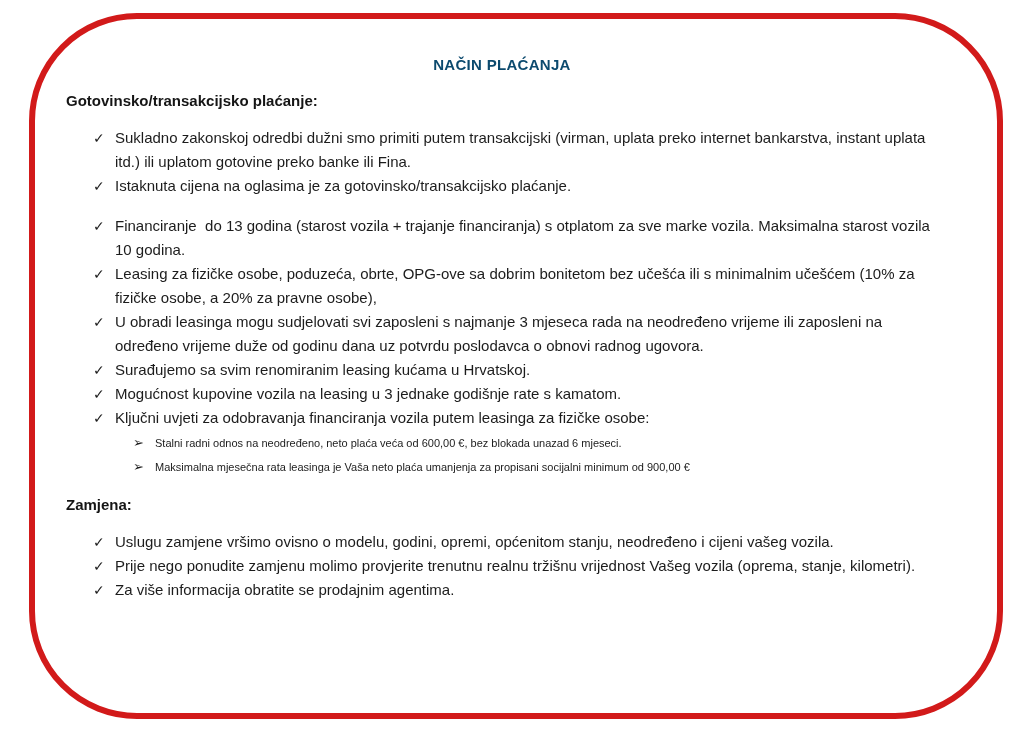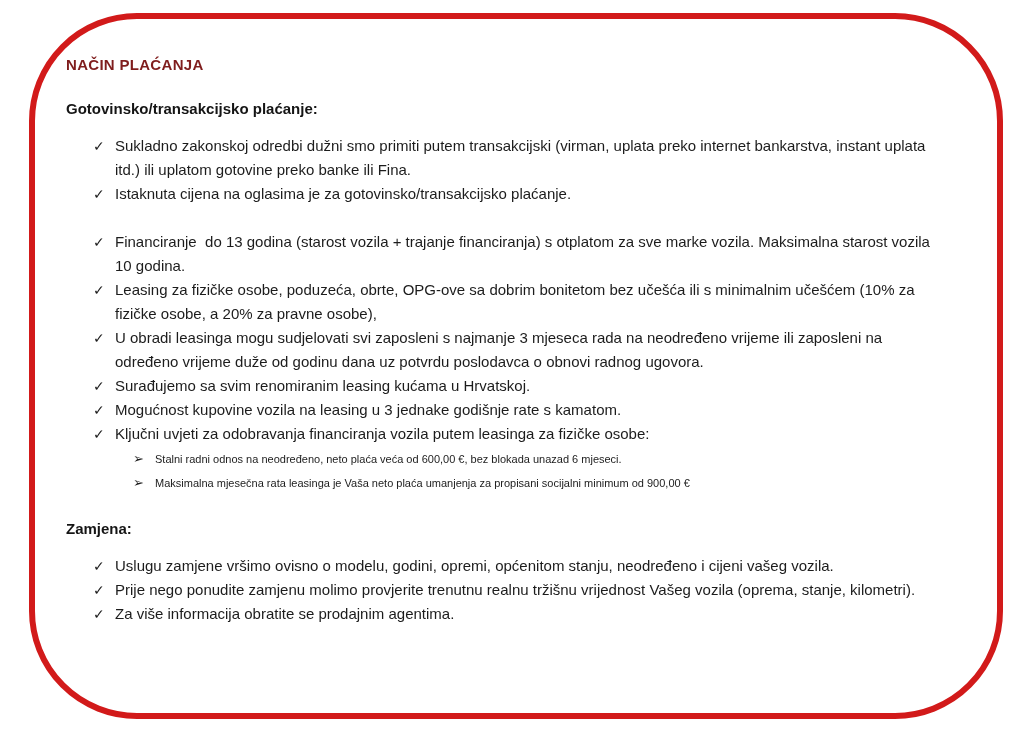--- a/index.html
+++ b/index.html
@@ -26,28 +26,28 @@
     border-radius: 108px;
     background: #ffffff;
   }
   .content {
     position: absolute;
     left: 66px;
     top: 55px;
     width: 872px;
   }
   .doc-title {
-    text-align: left;
+    text-align: center;
     font-weight: bold;
     font-size: 15px;
     line-height: 20px;
-    color: #7f1d1d;
+    color: #0c4a6e;
     letter-spacing: 0.3px;
   }
-  .section { margin-top: 24px; }
+  .section { margin-top: 16px; }
   .section-heading {
     font-weight: bold;
     font-size: 15px;
     line-height: 20px;
     color: #151515;
   }
   ul.blist, ul.sublist {
     list-style: none;
     margin: 0;
     padding: 0;

